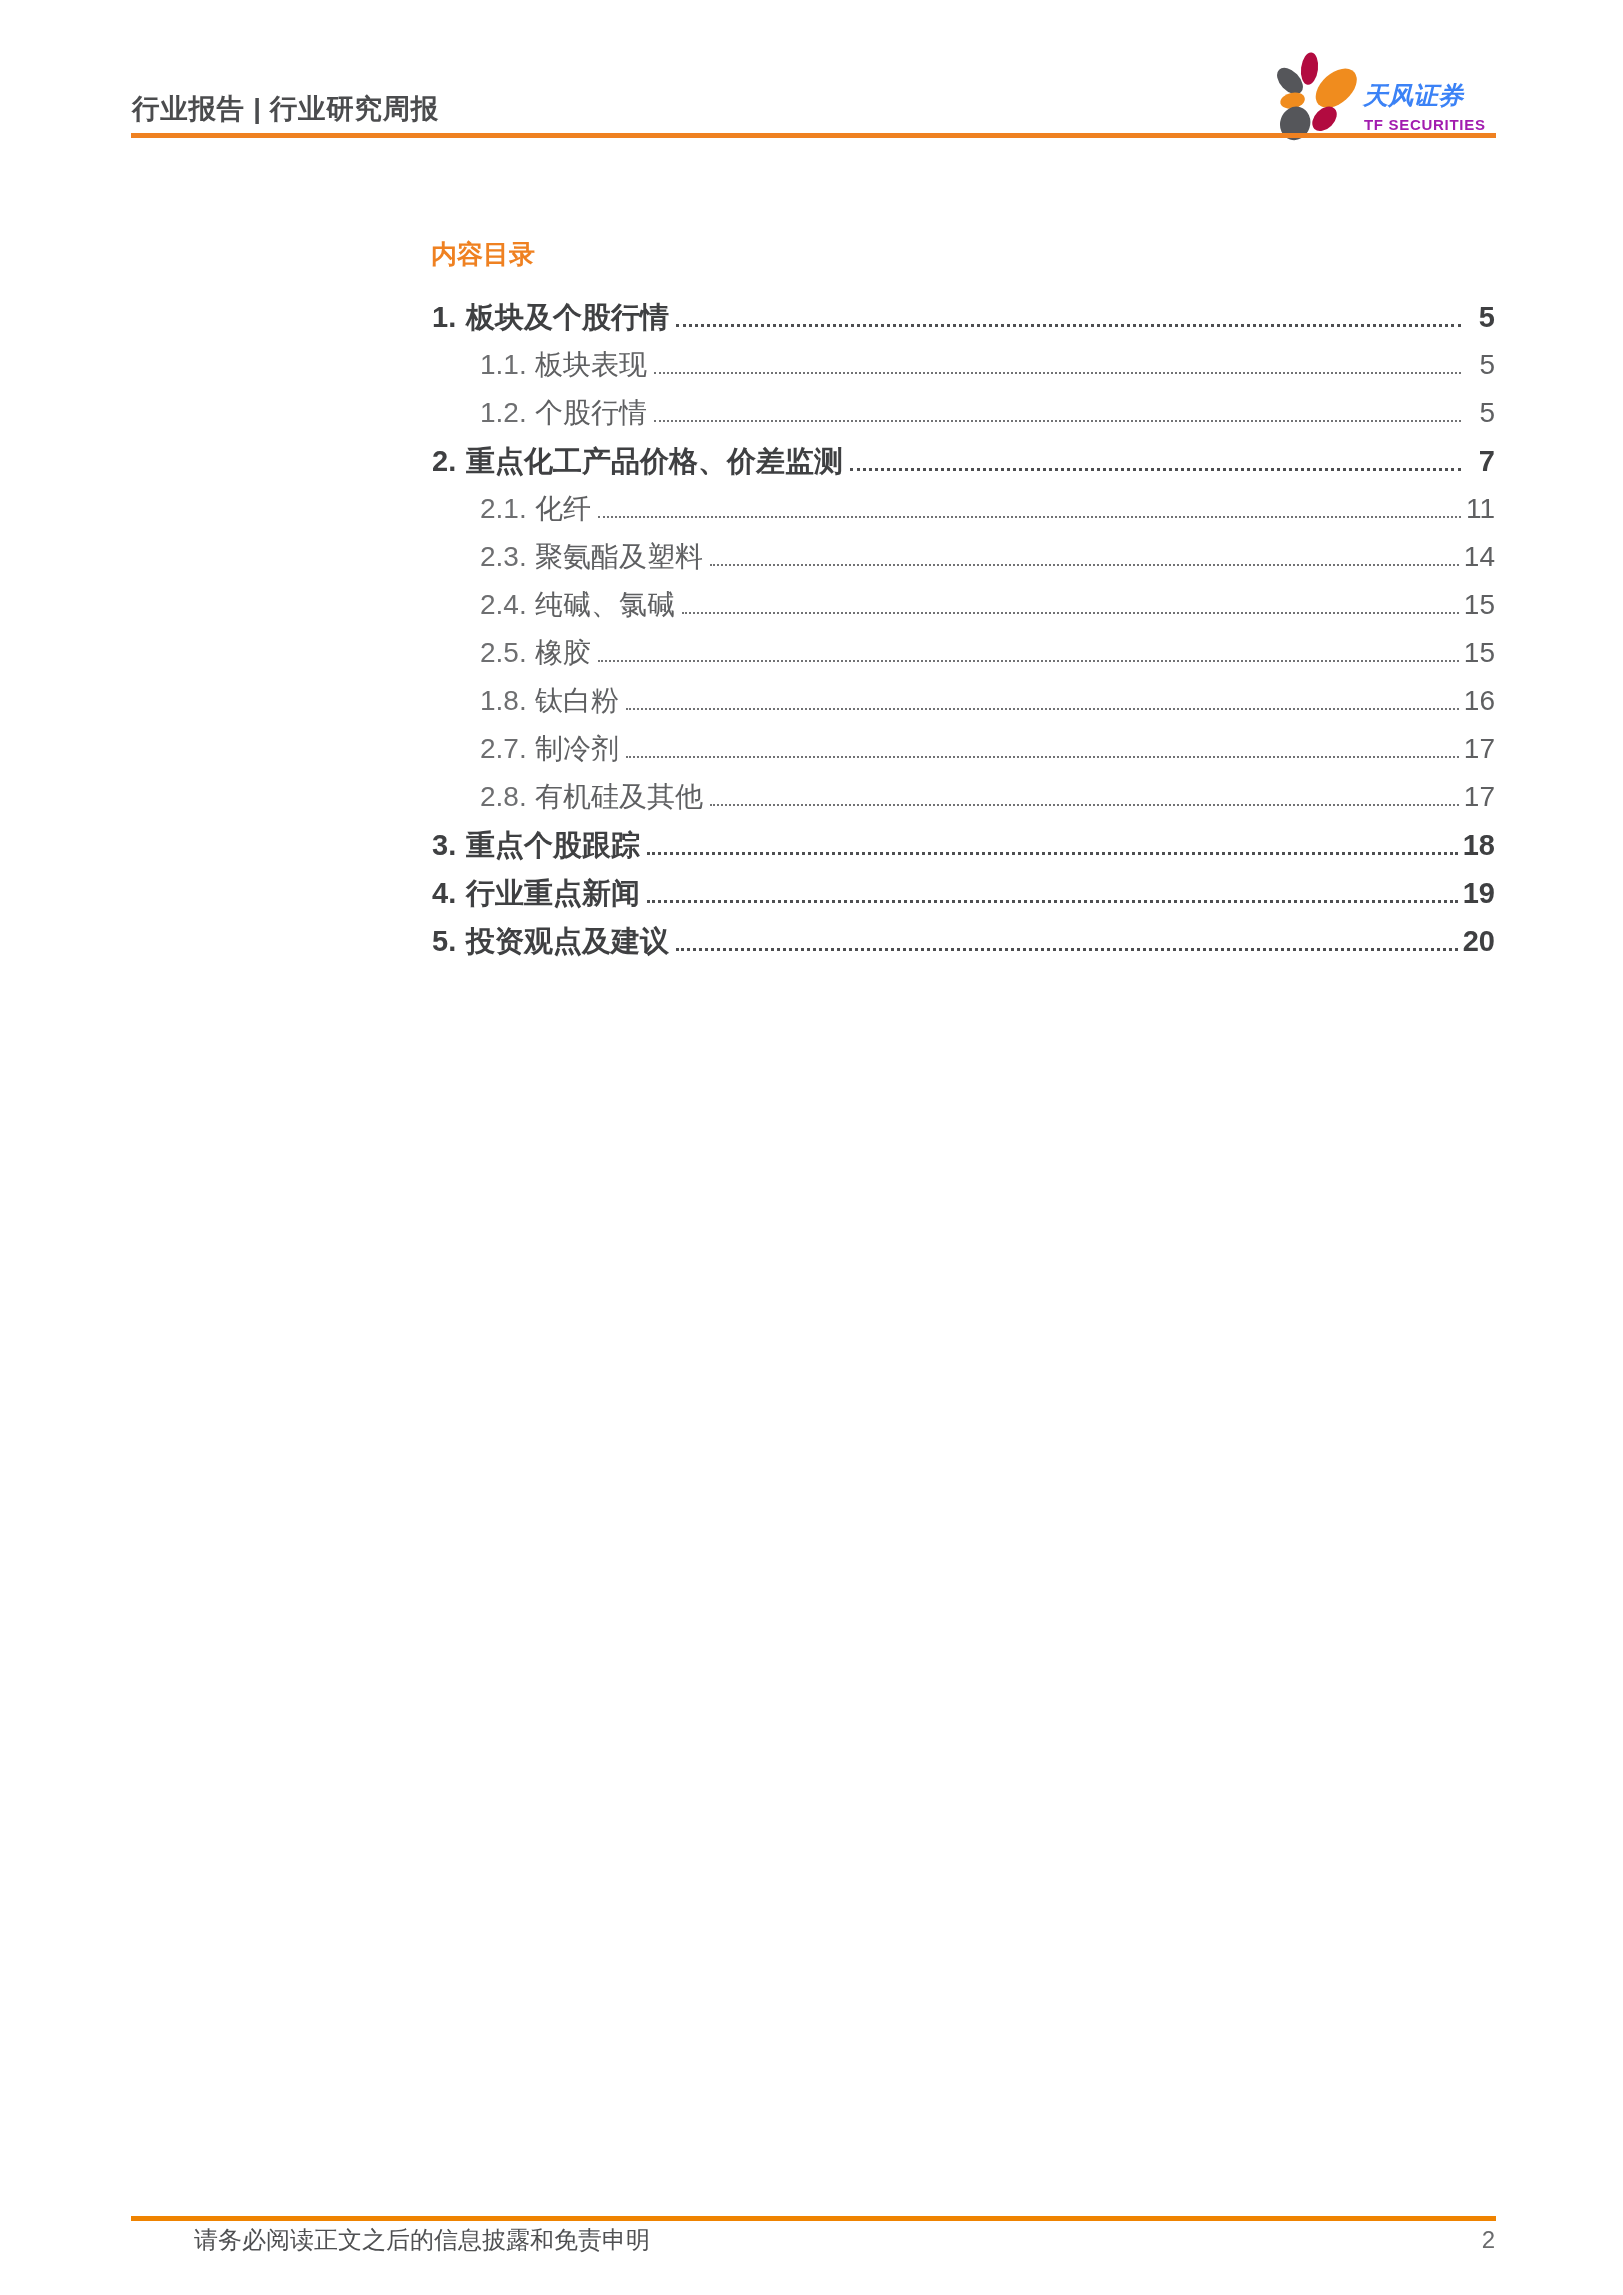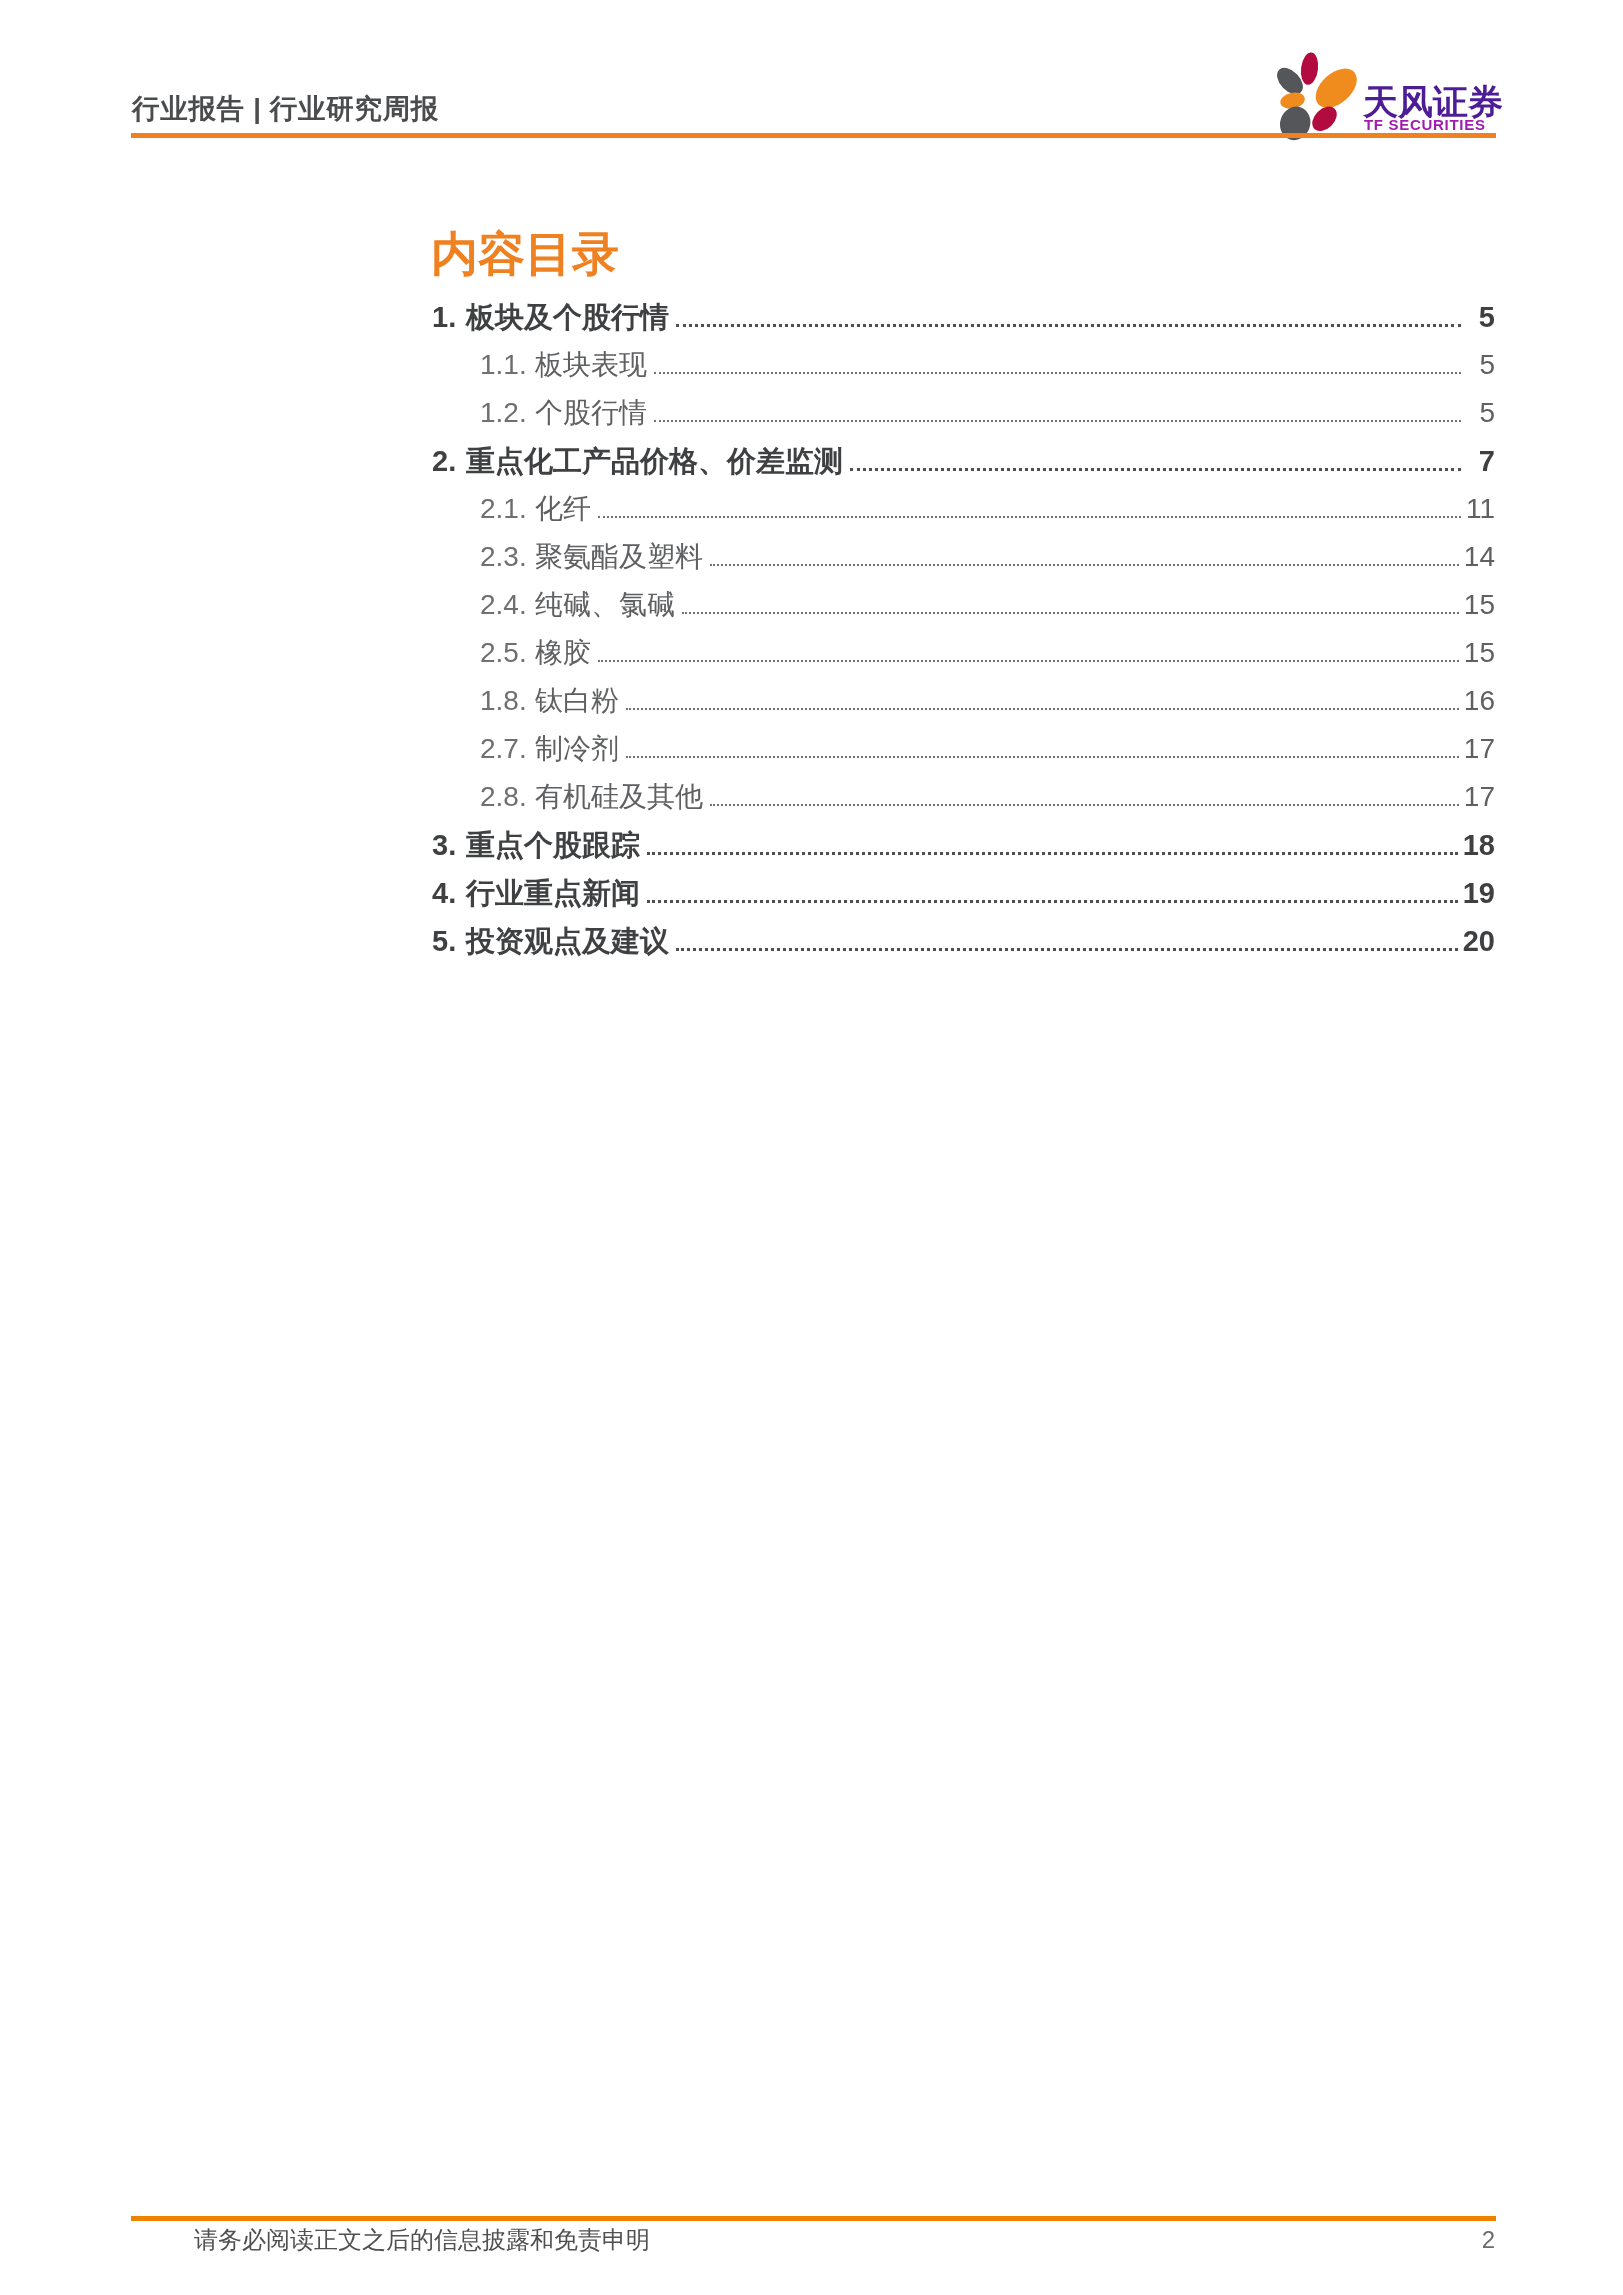--- a/index.html
+++ b/index.html
@@ -40,43 +40,44 @@
     left: 1275px;
     top: 50px;
     width: 226px;
     height: 92px;
   }
   .logo svg { position: absolute; left: 0; top: 0; }
   .logo-cn {
     position: absolute;
     left: 88px;
     top: 29px;
-    font-size: 35px;
-    font-weight: 700;
-    color: #4c1d95;
+    font-size: 25px;
+    font-weight: 700;
+    color: #3b82f6;
     letter-spacing: 0px;
     white-space: nowrap;
+    font-style: italic;
   }
   .logo-en {
     position: absolute;
     left: 89px;
     top: 66px;
     font-size: 15px;
     font-weight: 700;
     color: #a21caf;
     letter-spacing: 0.7px;
     white-space: nowrap;
   }
 
   
   .toc-title {
     position: absolute;
     left: 431px;
     top: 230px;
-    font-size: 47px;
+    font-size: 26px;
     line-height: 48px;
     font-weight: 700;
     color: #ef8121;
   }
   .toc-list {
     position: absolute;
     left: 432px;
     top: 293px;
     width: 1063px;
   }

